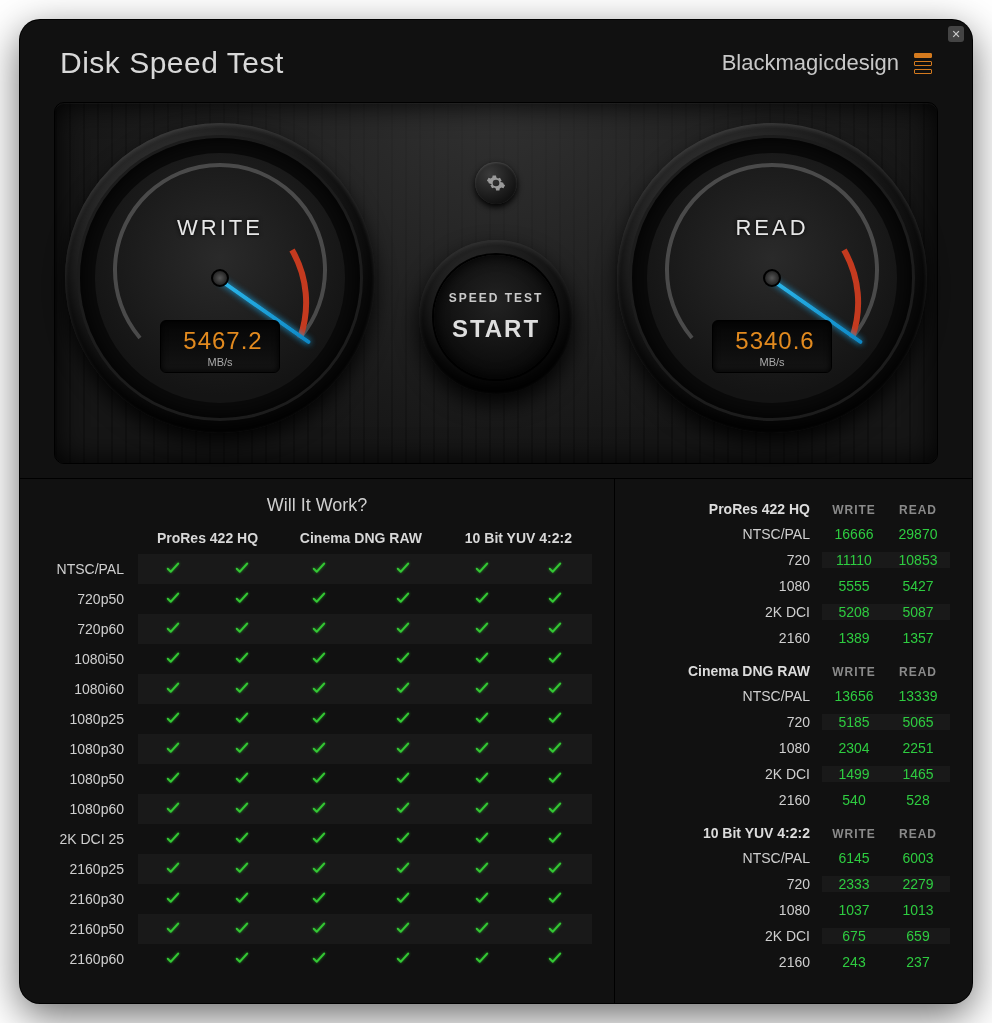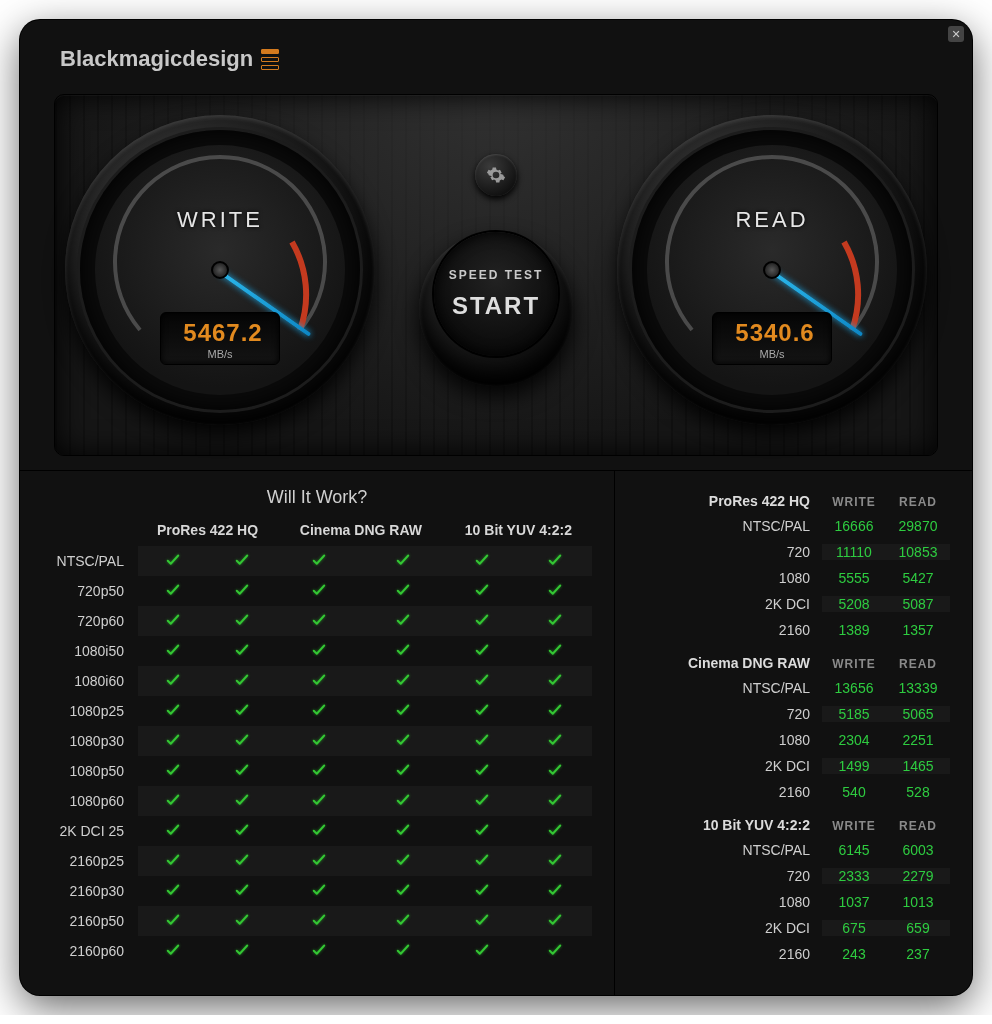--- a/index.html
+++ b/index.html
@@ -38,24 +38,24 @@
   }
   .title {
     color: #d8d8d8;
     font-size: 30px;
     font-weight: 300;
     letter-spacing: .5px;
   }
   .brand {
     display: flex;
     align-items: center;
-    gap: 8px;
+    gap: 15px;
     color: #c8c8c8;
     font-size: 22px;
-    font-weight: 700;
+    font-weight: 400;
   }
   .brand-icon { display:flex; flex-direction:column; gap:3px; }
   .brand-icon span {
     width: 18px; height: 5px; border-radius: 1px;
     border: 1px solid #d47a1e;
   }
   .brand-icon span:first-child { background:#d47a1e; }
 
   .gauge-panel {
     margin: 0 34px;
@@ -114,21 +114,21 @@
     bottom: 30px;
     left: 50%; transform: translateX(-50%);
     width: 120px;
     background: linear-gradient(#050505,#141414);
     border-radius: 6px;
     border: 1px solid #000;
     box-shadow: inset 0 0 6px #000;
     padding: 6px 0 4px;
     text-align: center;
   }
-  .readout .val { color: #e28a1f; font-size: 24px; font-weight: 700; letter-spacing: 1px; margin-left: 6px;}
+  .readout .val { color: #e28a1f; font-size: 24px; font-weight: 400; letter-spacing: 1px; margin-left: 6px;}
   .readout .unit { color: #aaa; font-size: 11px; margin-top:1px;}
   .needle {
     position:absolute;
     left: 50%; top: 50%;
     width: 110px; height: 4px;
     background: linear-gradient(90deg, #2bb6ea, #0d86c4);
     transform-origin: 0 50%;
     border-radius: 2px;
     box-shadow: 0 0 6px #1aa8e8;
   }
@@ -151,21 +151,21 @@
     color:#9a9a9a;
     cursor:pointer;
   }
   .start-btn {
     width: 154px; height:154px; border-radius:50%;
     background: radial-gradient(circle at 40% 30%, #2f2f2f, #070707 80%);
     box-shadow:
       0 10px 22px rgba(0,0,0,.9),
       inset 0 2px 5px rgba(255,255,255,.12),
       inset 0 -12px 20px #000;
-    display:flex; align-items:flex-start; justify-content:center;
+    display:flex; align-items:center; justify-content:center;
     cursor:pointer;
   }
   .start-btn .inner {
     width:124px; height:124px; border-radius:50%;
     background: radial-gradient(circle at 50% 38%, #222, #0a0a0a 75%);
     box-shadow: inset 0 0 14px #000, 0 0 0 2px #000;
     display:flex; flex-direction:column; align-items:center; justify-content:center;
     text-align:center;
   }
   .start-btn .l1 { color:#c9c9c9; font-size:12px; letter-spacing:2px; font-weight:600;}
@@ -237,20 +237,21 @@
   .hf-row .num { color:#2ecc40; text-align:center; }
   .hf-row:nth-child(odd) .num { background: rgba(255,255,255,0.035); }
 </style>
 </head>
 <body>
 
 <div class="window">
   <div class="close-x">✕</div>
 
   <div class="header">
+    <div class="title">Disk Speed Test</div>
     <div class="brand">
       <span>Blackmagicdesign</span>
       <span class="brand-icon">
         <span></span>
           <span></span>
           <span></span>
       </span>
     </div>
   </div>
 

